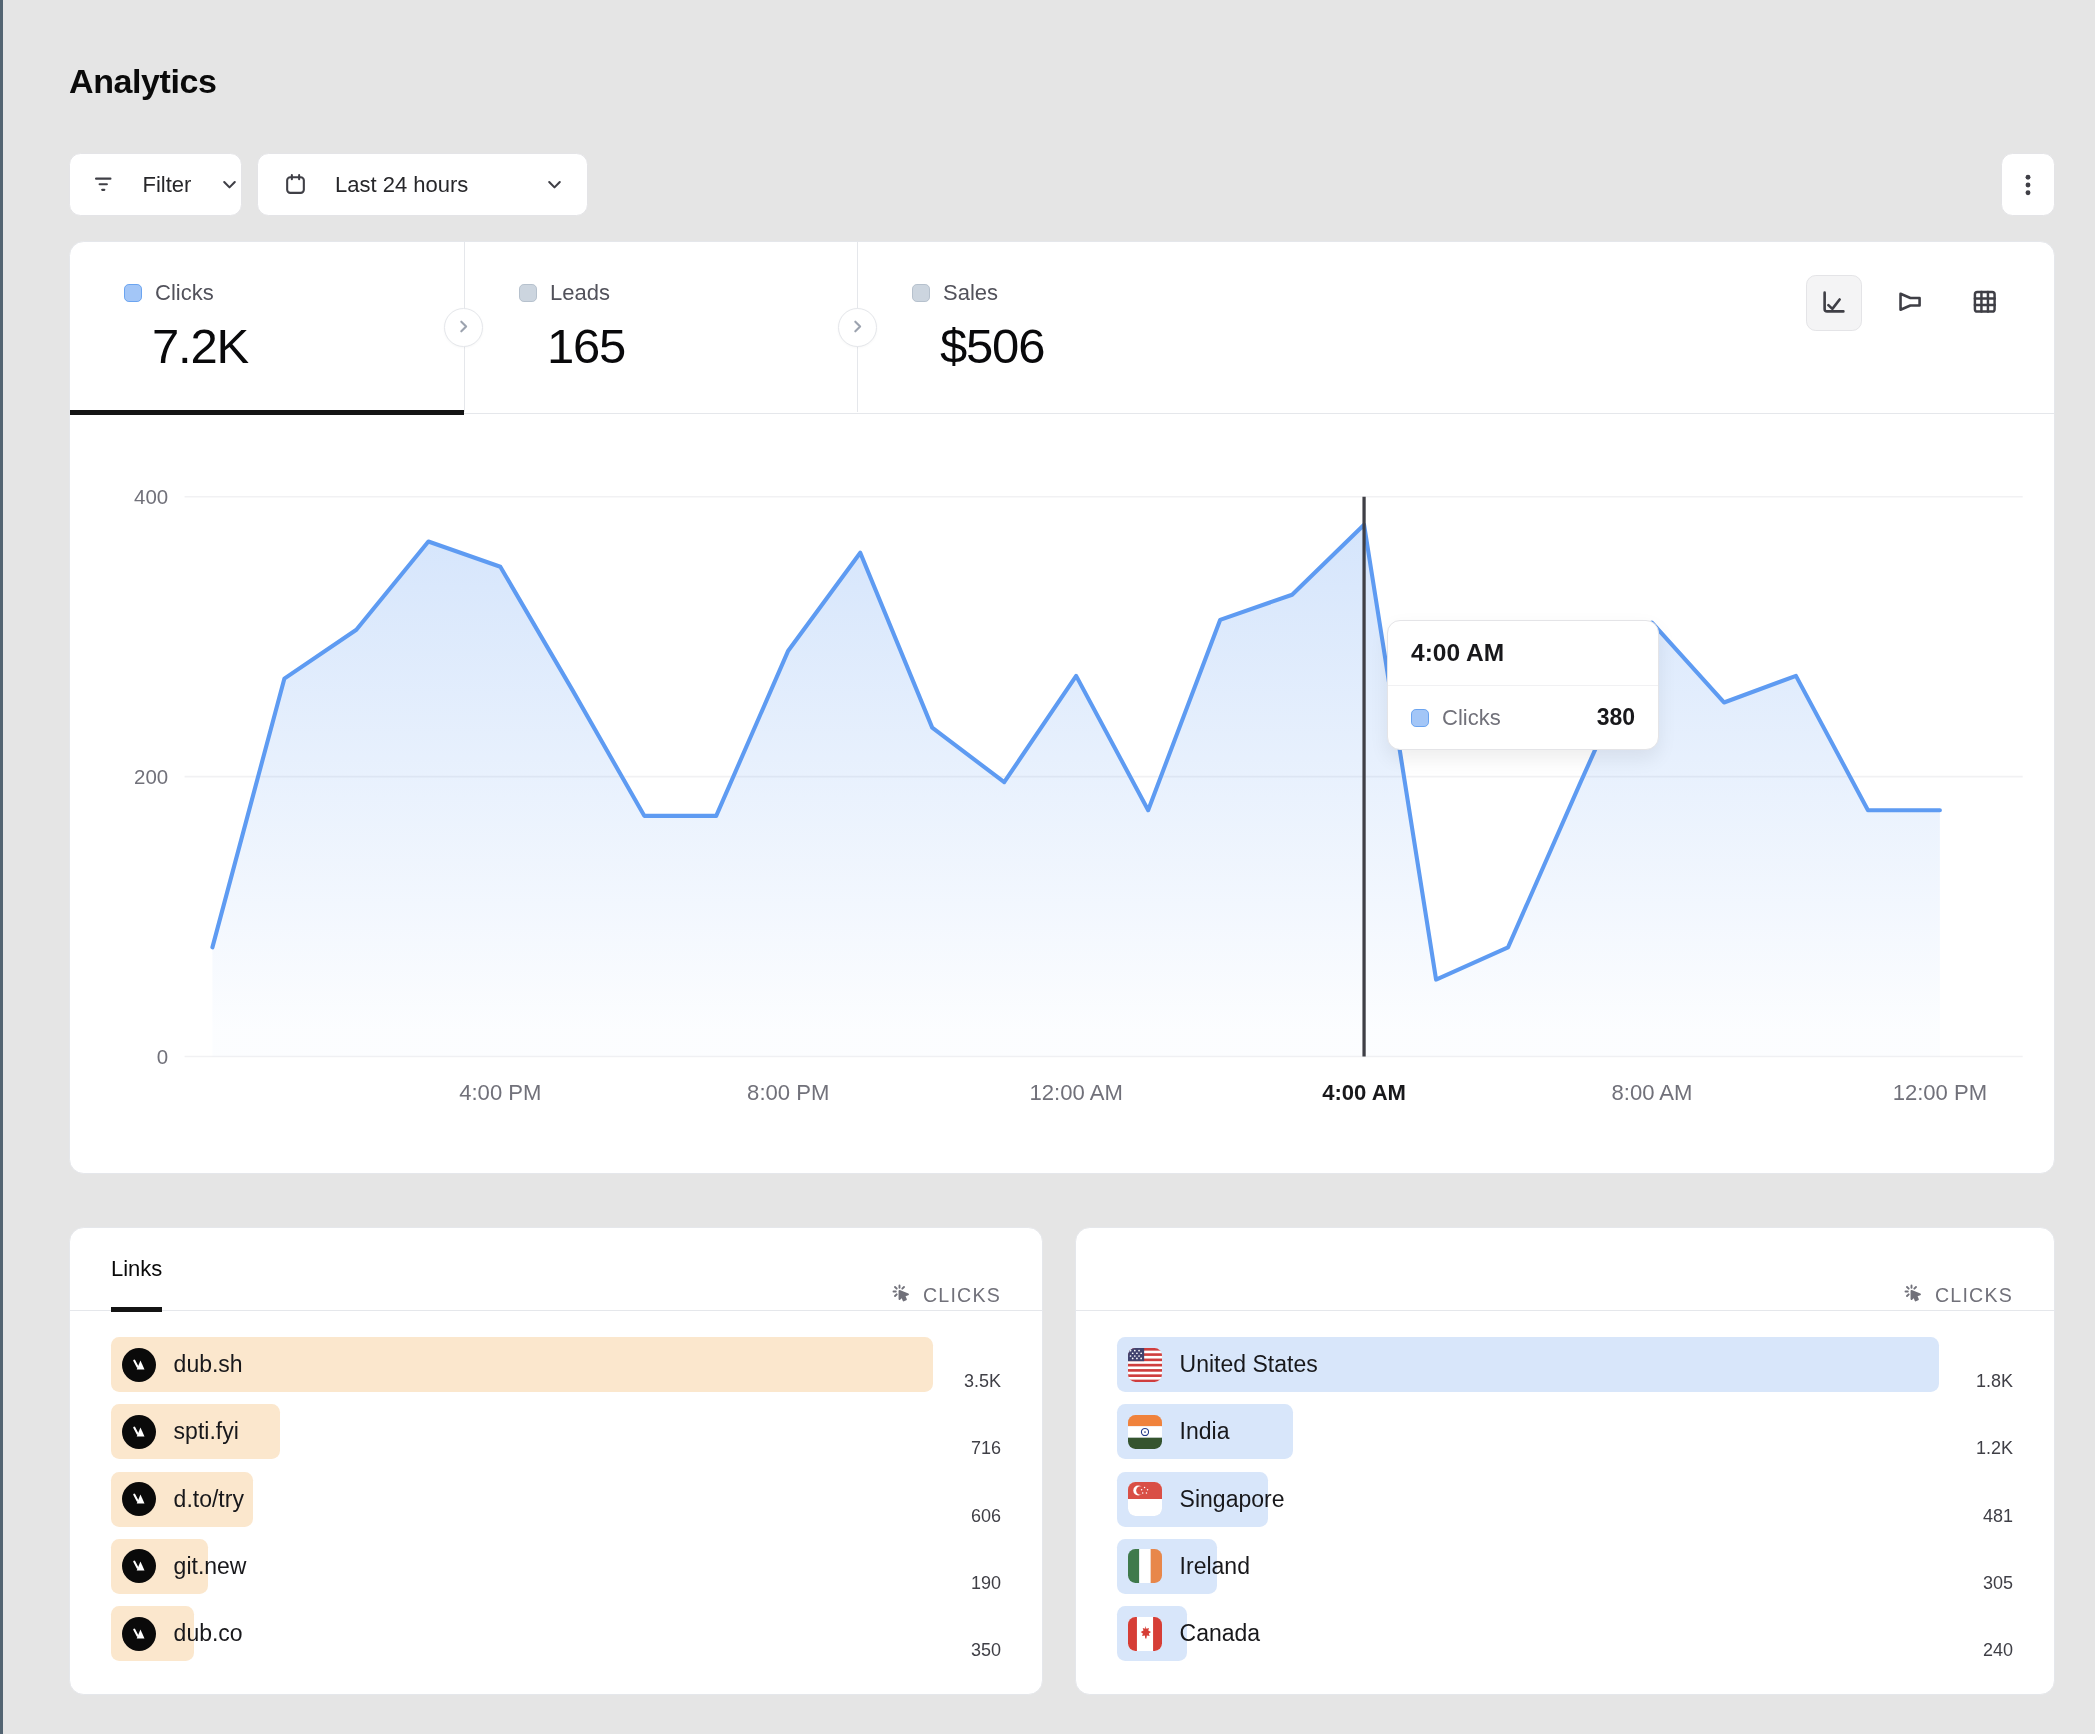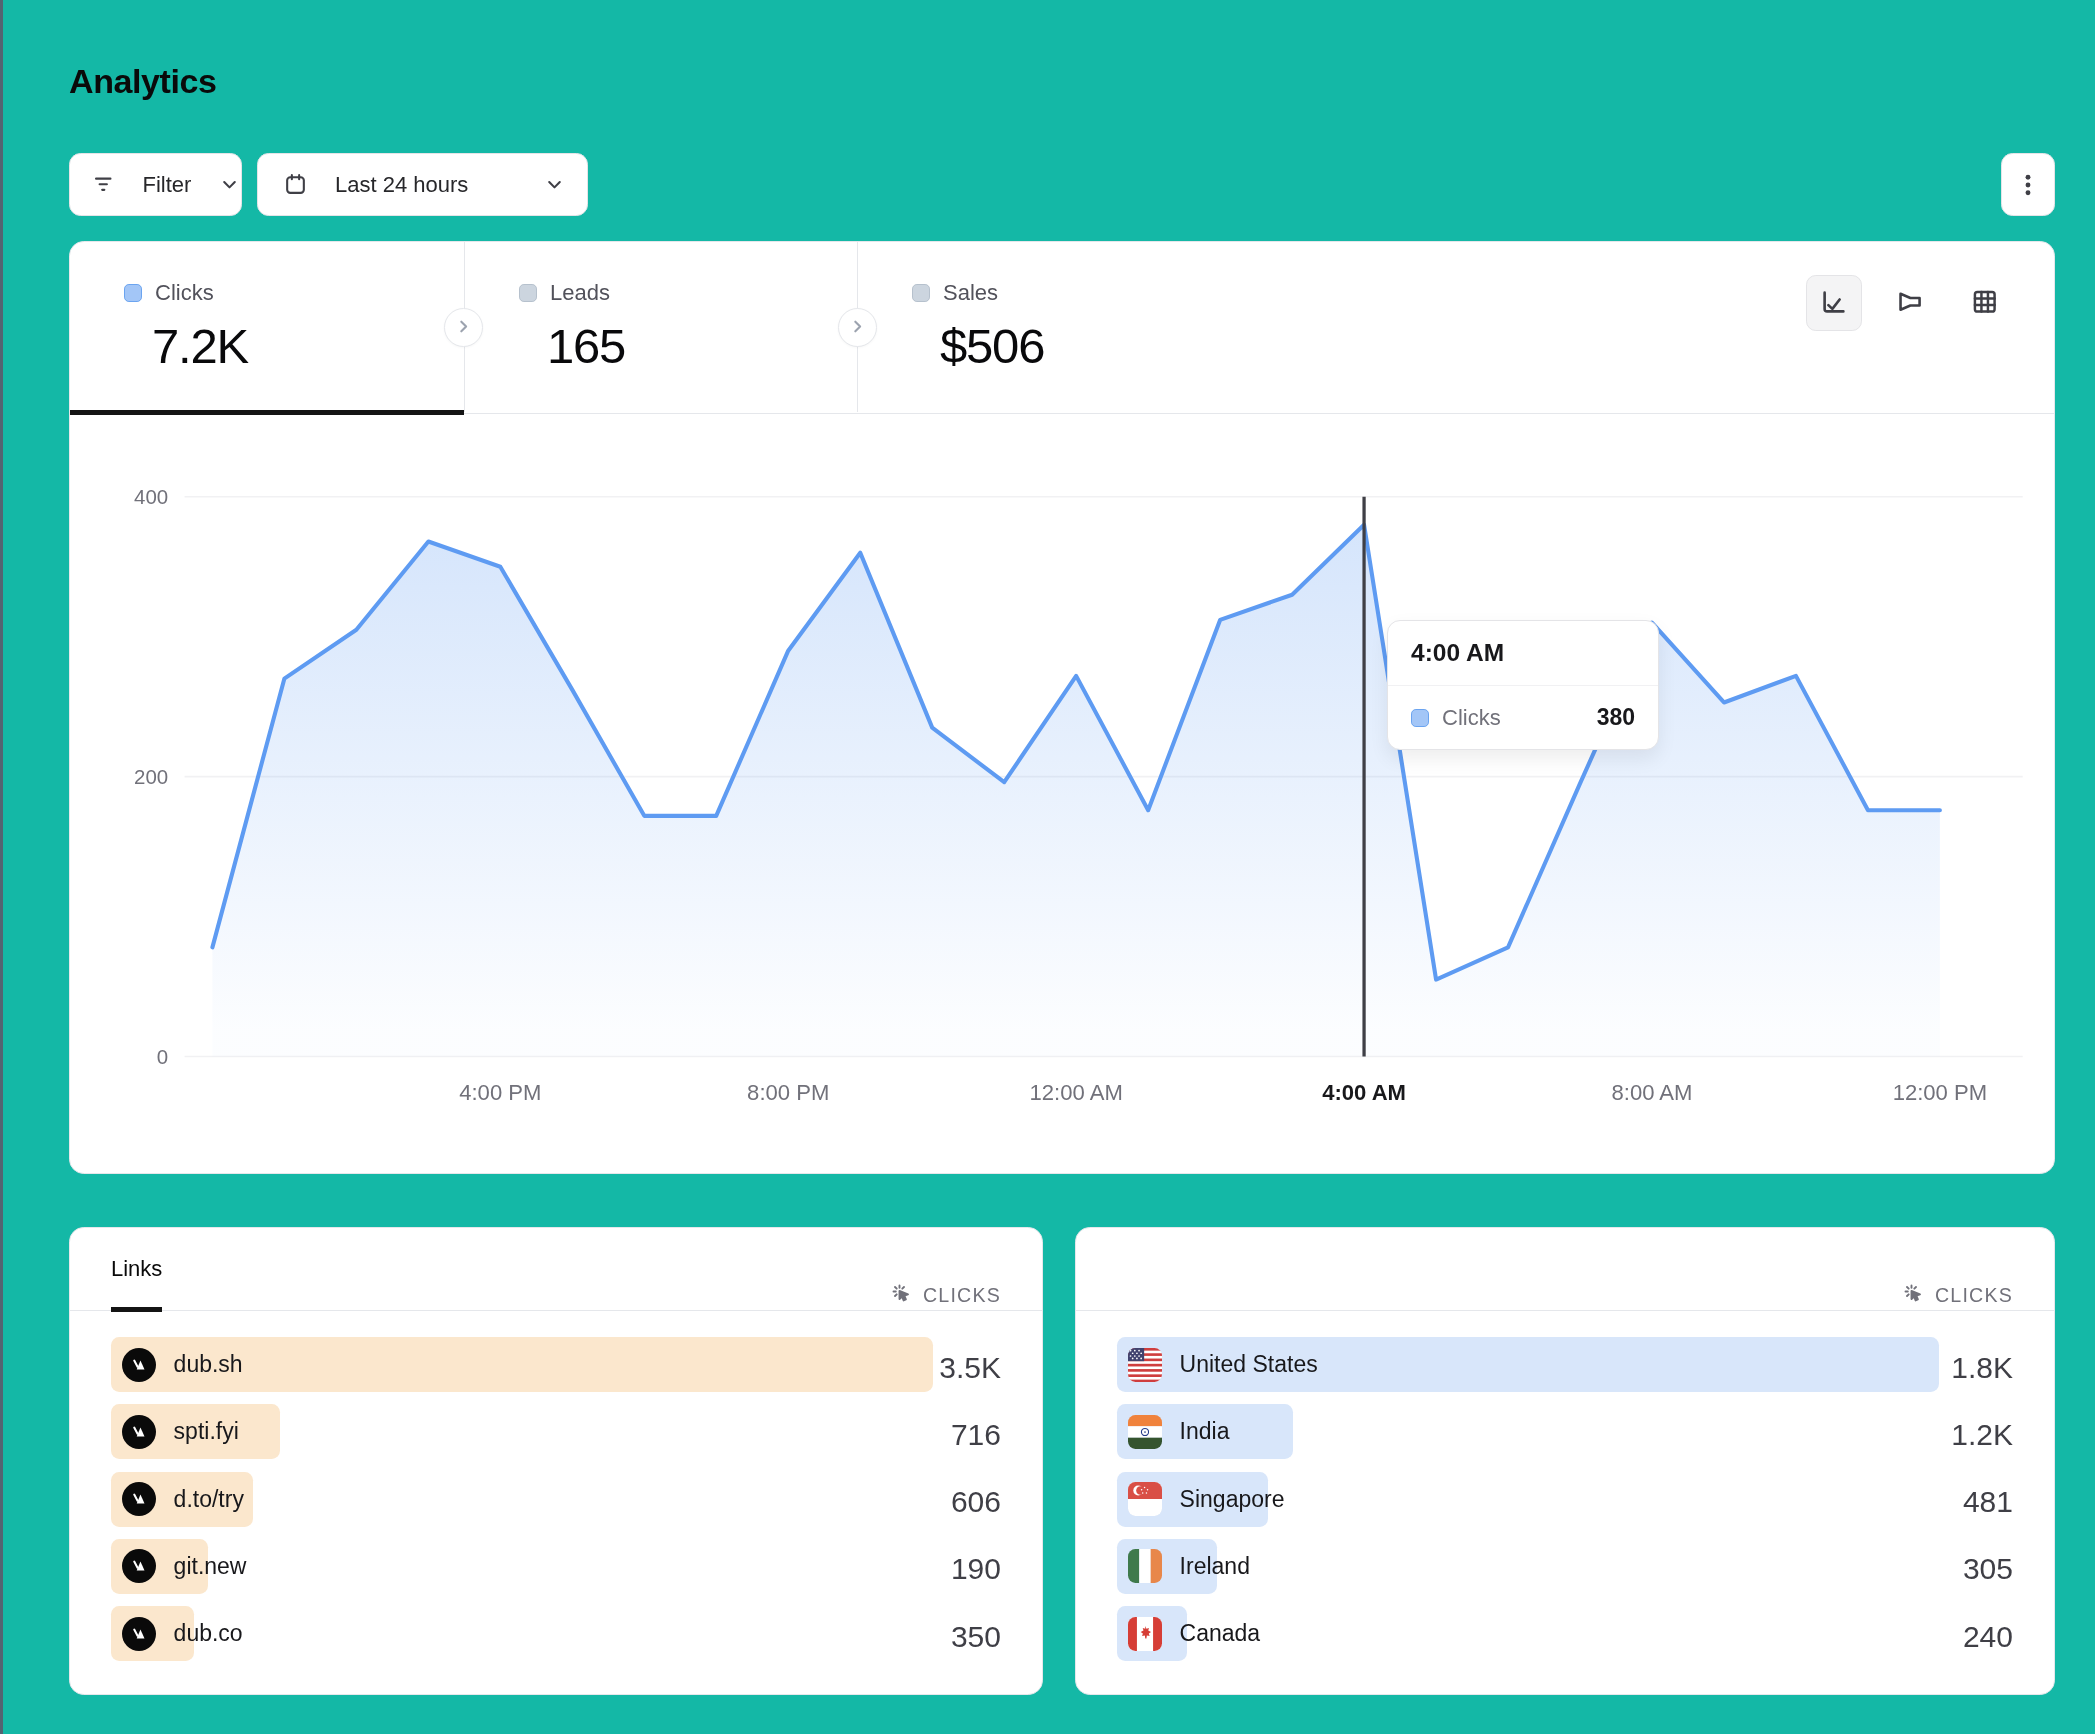--- a/index.html
+++ b/index.html
@@ -4,21 +4,21 @@
 <style>
   :root{
     --border:#e5e7eb; --border2:#e4e4e7; --txt:#18181b; --txt2:#52525b;
     --txt3:#71717a; --muted:#9ca3af; --blue:#5e9bf2;
     --chip-bg:#a3c6f7; --chip-bd:#6ba4f0; --chipm-bg:#ccd5df; --chipm-bd:#b6c1cd;
     --peach:#fbe7cd; --ltblue:#d8e6fa;
   }
   *{box-sizing:border-box;}
   html,body{margin:0;padding:0;background:#fff;}
   body{font-family:"Liberation Sans","DejaVu Sans",sans-serif;color:var(--txt);}
-  .page{position:relative;width:2096px;height:1735px;background:#14b8a6;overflow:hidden;}
+  .page{position:relative;width:2096px;height:1735px;background:#e5e5e5;overflow:hidden;}
   .edge{position:absolute;left:0;top:0;width:2.5px;height:100%;background:#536472;}
   .page-title{position:absolute;left:69px;top:62px;font-size:34px;font-weight:700;color:#0a0a0a;letter-spacing:-0.4px;}
   .btn{position:absolute;display:flex;align-items:center;gap:27px;height:63px;background:#fff;
        border:1.6px solid var(--border2);border-radius:11.5px;padding:0 21px;font-size:22px;color:#27272a;cursor:pointer;}
   .btn .ic{display:flex;align-items:center;color:#3f3f46;}
   #filter-btn{left:69px;top:153px;width:173px;}
   #date-btn{left:257px;top:153px;width:331px;padding-left:25px;}
   #date-btn .chev{margin-left:auto;}
   #menu-btn{left:2001px;top:153px;width:54px;justify-content:center;padding:0;gap:0;}
   .card{position:absolute;background:#fff;border:1.6px solid var(--border);border-radius:14.7px;}
@@ -53,21 +53,21 @@
   .ptab.active{color:#0a0a0a;}
   .ptab.active::after{content:"";position:absolute;left:0;right:0;bottom:-1.6px;height:4.9px;background:#141414;}
   .metric{margin-left:auto;display:flex;align-items:center;gap:9.8px;color:var(--txt3);font-size:19.6px;letter-spacing:1.2px;cursor:pointer;}
   .rows{padding:26px 41px 0;}
   .row{position:relative;height:55px;margin-bottom:12.3px;cursor:pointer;}
   .bar{position:absolute;left:0;top:0;height:100%;border-radius:8.2px;}
   .row.peach .bar{background:var(--peach);}
   .row.blue .bar{background:var(--ltblue);}
   .row-inner{position:relative;display:flex;align-items:center;height:100%;padding-left:10.6px;gap:18px;}
   .row-label{font-size:23px;color:var(--txt);}
-  .row-value{position:absolute;right:0;top:3px;height:100%;display:flex;align-items:center;font-size:30px;color:#3f3f46;text-align:center;}
+  .row-value{position:absolute;right:0;top:17px;height:100%;display:flex;align-items:center;font-size:18px;color:#3f3f46;text-align:center;}
   .avatar{width:34px;height:34px;border-radius:50%;background:#0a0a0a;display:flex;align-items:center;justify-content:center;flex:0 0 auto;}
   .flag{width:34px;height:34px;border-radius:7.4px;overflow:hidden;display:flex;flex:0 0 auto;box-shadow:inset 0 0 0 0.8px rgba(0,0,0,.06);}
   .flag svg{width:100%;height:100%;display:block;}
   text{font-family:"Liberation Sans","DejaVu Sans",sans-serif;}
 </style>
 </head>
 <body>
 
 <div class="page">
   <div class="edge"></div>

